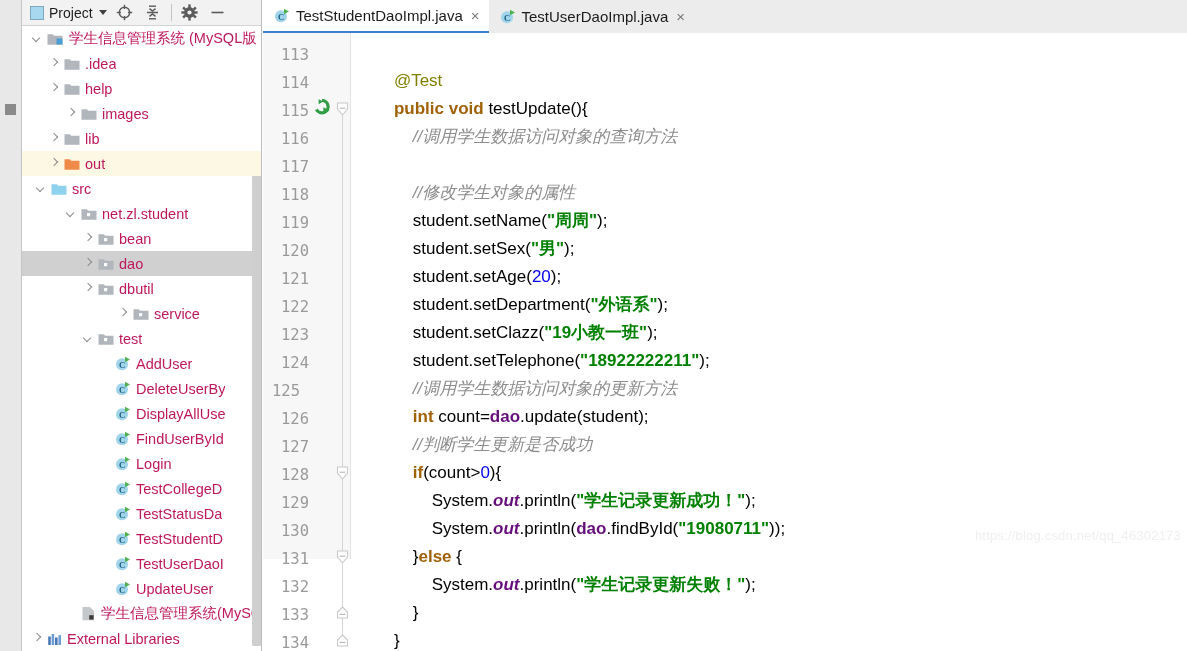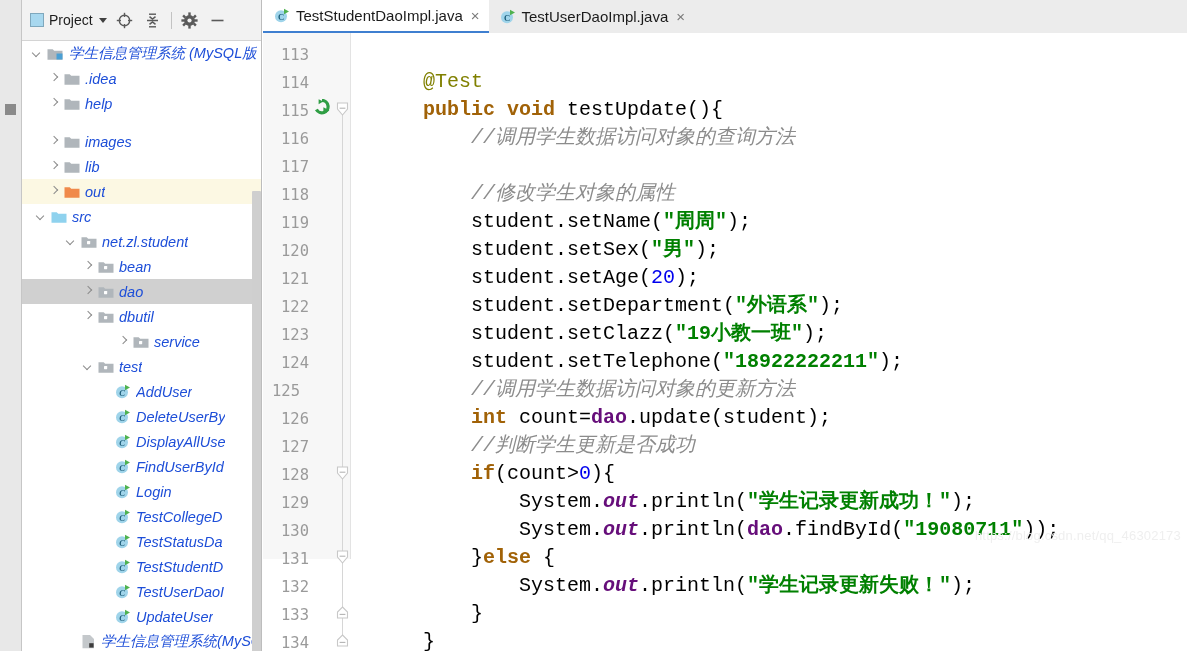--- a/index.html
+++ b/index.html
@@ -46,21 +46,21 @@
 
   
   .project-panel {
     position: absolute; left: 22px; top: 0;
     width: 240px; height: 651px;
     background: #ffffff;
     border-right: 1px solid #bdbdbd;
   }
   .project-toolbar {
     position: relative;
-    height: 41px;
+    height: 26px;
     background: #f2f2f2;
     border-bottom: 1px solid #d4d4d4;
     display: flex;
     align-items: center;
     padding-left: 6px;
     gap: 2px;
   }
   .proj-label-wrap {
     display: flex; align-items: center; gap: 5px;
     padding: 2px 3px 2px 2px;
@@ -89,22 +89,21 @@
     background: #c3c3c3;
     margin: 0 3px;
   }
 
   
   .tree {
     position: relative;
     height: 620px;
     overflow: hidden;
     font-size: 14.5px;
-    color: #1d4ed8;
-    font-style: italic;
+    color: #be185d;
   }
   .tree-row {
     position: relative;
     height: 25px;
     display: flex;
     align-items: center;
     white-space: nowrap;
     padding-right: 2px;
   }
   .tree-row.sel { background: #d0d0d0; }
@@ -204,22 +203,22 @@
   }
   .fold-line {
     position: absolute; left: 0; width: 1px;
     background: #d6d6d6;
   }
   .fold-mark { position: absolute; left: -6px; }
 
   .code-text {
     position: relative;
     flex: 1 1 auto;
-    font-family: Liberation Mono, monospace;
-    font-size: 20px;
+    font-family: Liberation Sans, sans-serif;
+    font-size: 17px;
     padding-left: 24px;
   }
   .cline {
     position: absolute;
     left: 24px;
     white-space: pre;
     line-height: 1;
   }
 
   
@@ -329,21 +328,21 @@
           </svg>
           <span class="tlabel">.idea</span>
         </div>
         <div class="tree-row" style="padding-left: 25px;">
           <span class="tw closed"></span>
           <svg width="16" height="14" viewBox="0 0 16 14" class="ficon">
             <path d="M0.5 2.2 h5.2 l1.5 1.6 h8.3 v9 h-15 z" fill="#b0b6bb"></path>
           </svg>
           <span class="tlabel">help</span>
         </div>
-        <div class="tree-row" style="padding-left: 25px; margin-top: 13px;">
+        <div class="tree-row" style="padding-left: 42px;">
           <span class="tw closed"></span>
           <svg width="16" height="14" viewBox="0 0 16 14" class="ficon">
             <path d="M0.5 2.2 h5.2 l1.5 1.6 h8.3 v9 h-15 z" fill="#b0b6bb"></path>
           </svg>
           <span class="tlabel">images</span>
         </div>
         <div class="tree-row" style="padding-left: 25px;">
           <span class="tw closed"></span>
           <svg width="16" height="14" viewBox="0 0 16 14" class="ficon">
             <path d="M0.5 2.2 h5.2 l1.5 1.6 h8.3 v9 h-15 z" fill="#b0b6bb"></path>

